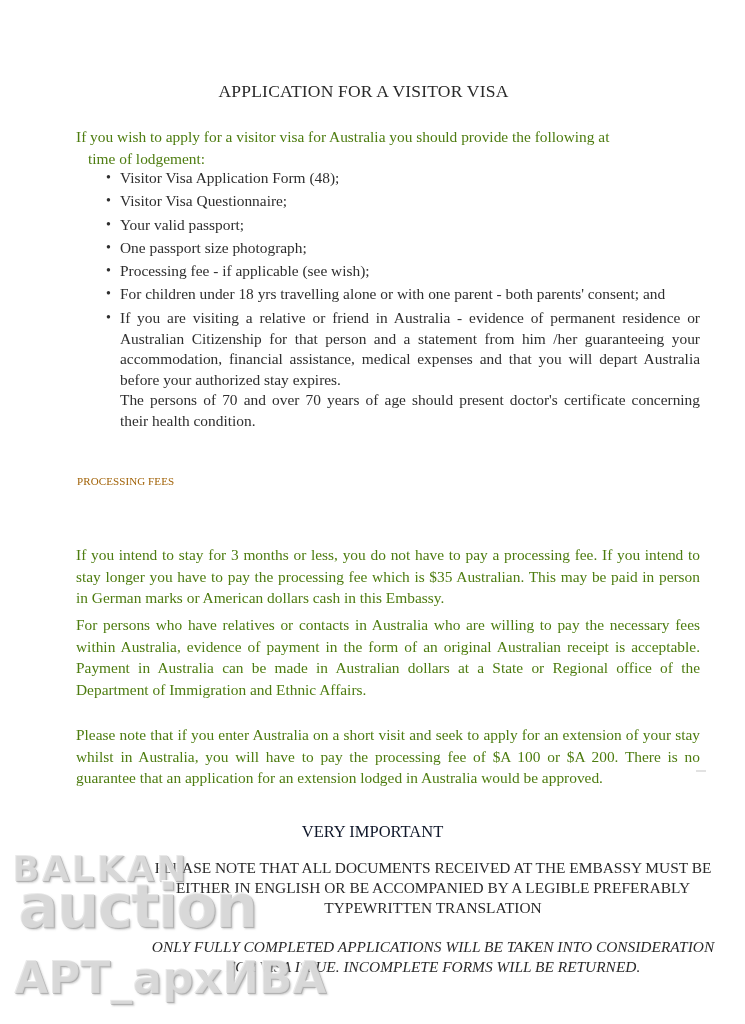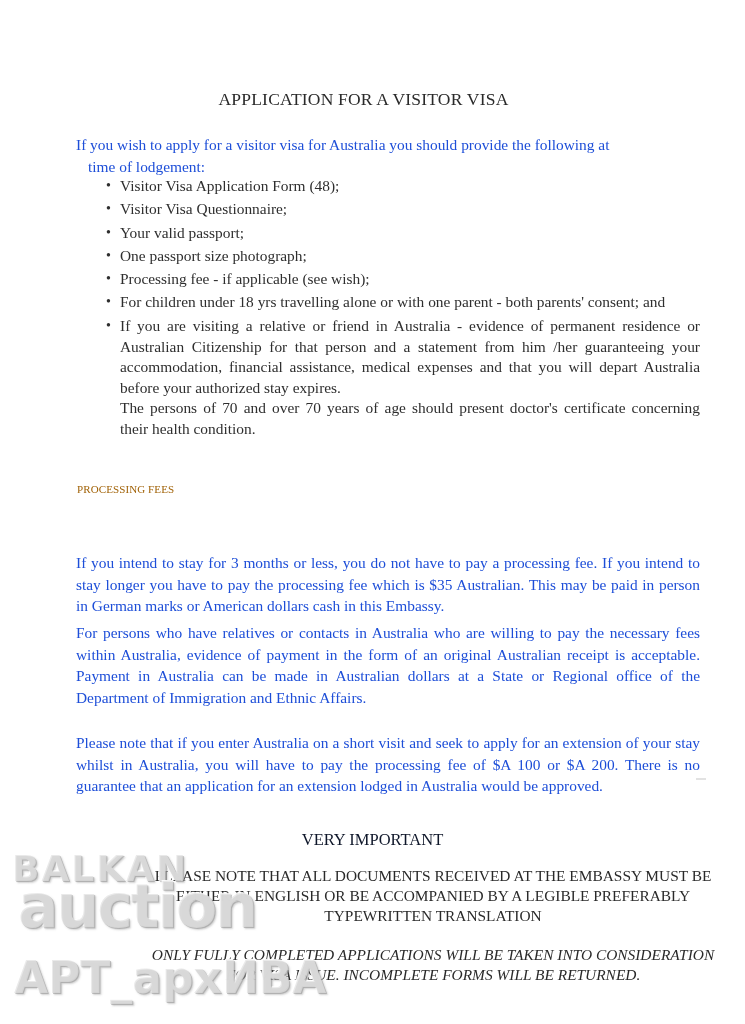--- a/index.html
+++ b/index.html
@@ -10,41 +10,41 @@
     body {
       width: 745px;
       height: 1024px;
       position: relative;
       overflow: hidden;
       font-family: "Liberation Serif", "DejaVu Serif", serif;
       color: #2b2b2b;
     }
     .page {
       position: absolute;
-      left: 0; top: 16px;
+      left: 0; top: 8px;
       width: 745px; height: 780px;
       background: #ffffff;
     }
     .title {
       position: absolute;
       left: 0; top: 73px;
       width: 727px;
       text-align: center;
       font-size: 17.5px;
       letter-spacing: 0.2px;
       color: #2a2a2a;
     }
     .para {
       position: absolute;
       left: 76px;
       width: 624px;
       font-size: 15.4px;
       line-height: 21.5px;
       text-align: justify;
-      color: #1d4ed8;
+      color: #4d7c0f;
     }
     .intro { top: 118px; text-align: left; }
     .intro .line2 { display: block; margin-left: 12px; }
     .req-list {
       position: absolute;
       left: 104px;
       top: 160px;
       width: 596px;
       margin: 0;
       padding: 0;

